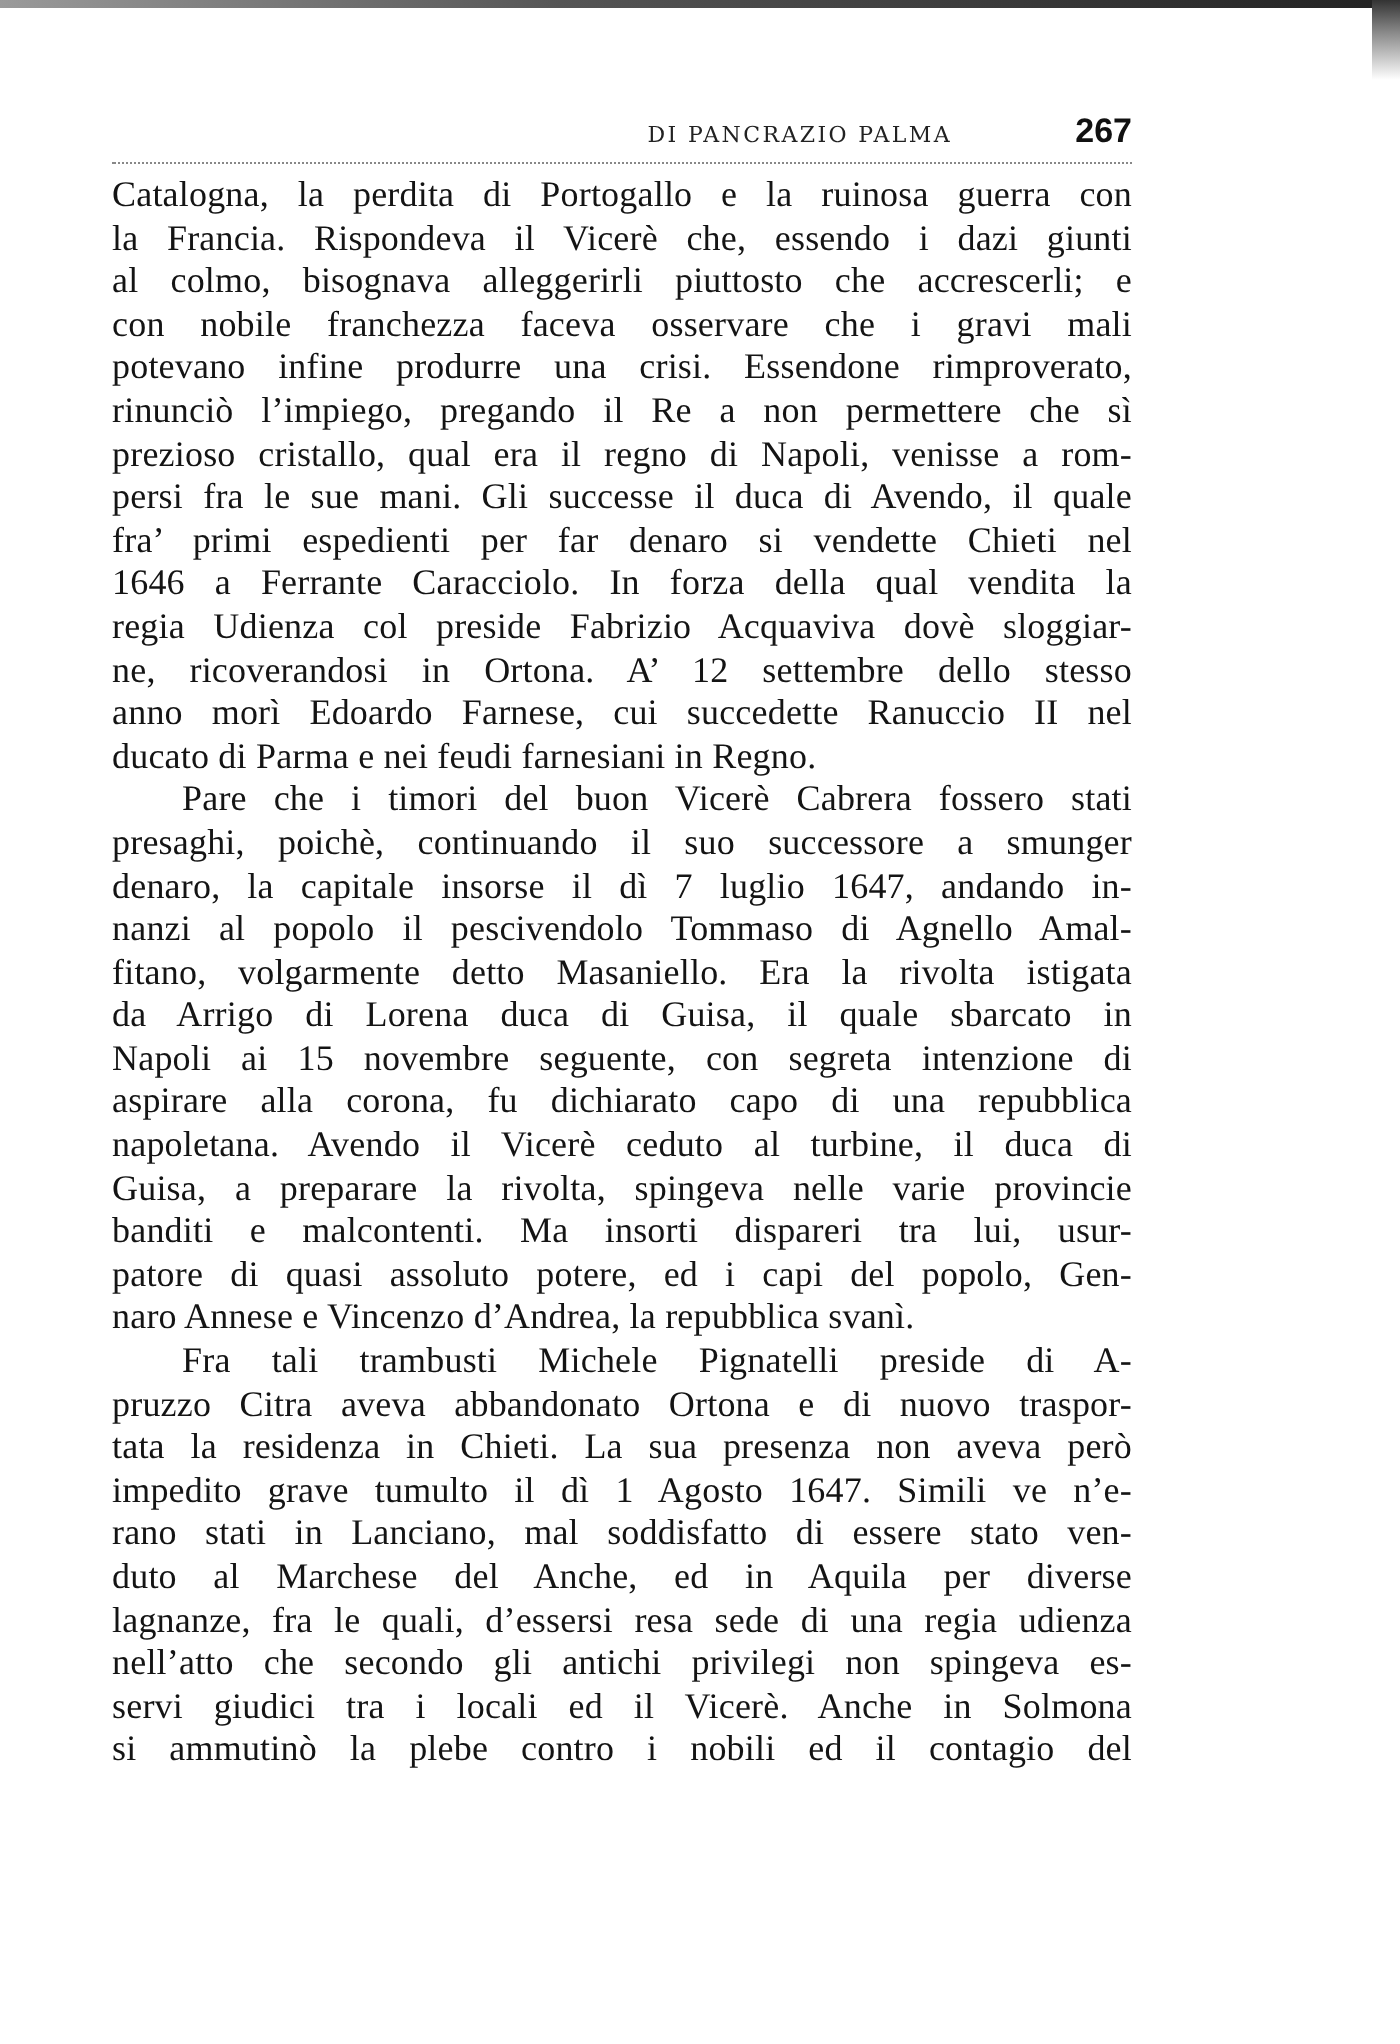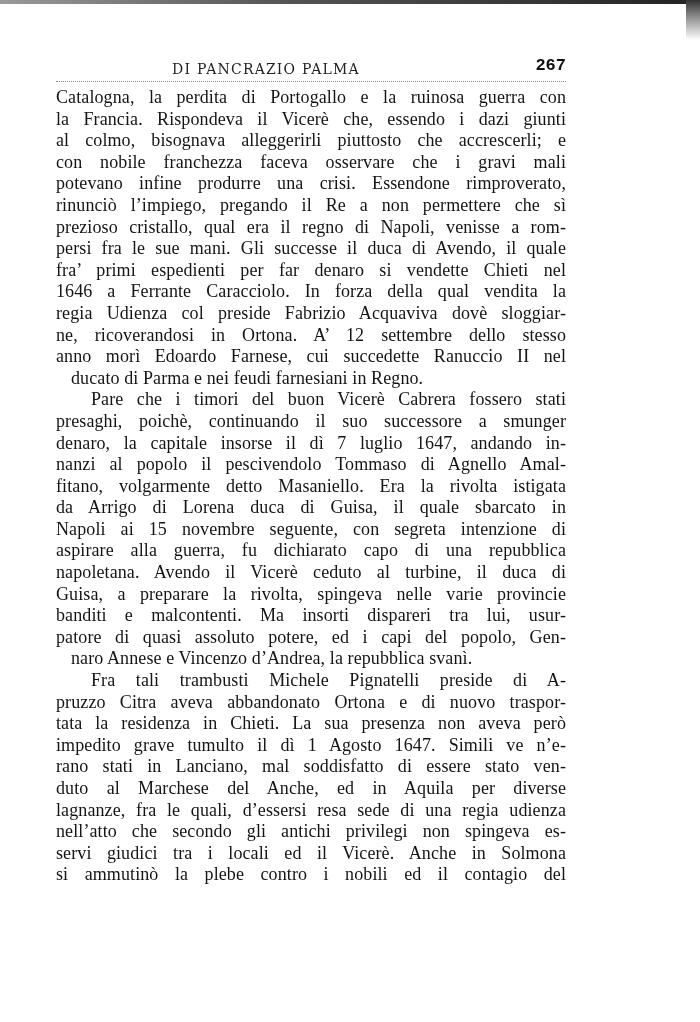--- a/index.html
+++ b/index.html
@@ -35,33 +35,33 @@
       position: absolute;
       left: 56px;
       top: 56px;
       width: 510px;
       height: 22px;
     }
     .running-title {
       position: absolute;
       left: 0;
       width: 420px;
-      text-align: center;
+      text-align: right;
       top: 5px;
       font-family: "DejaVu Serif", serif;
-      font-size: 14px;
+      font-size: 11px;
       letter-spacing: 1.2px;
       font-variant: small-caps;
       color: #222;
     }
     .page-number {
       position: absolute;
       right: 0;
       top: 0;
-      font-family: Liberation Mono, monospace;
+      font-family: Liberation Sans, sans-serif;
       font-size: 17px;
       font-weight: bold;
       color: #111;
     }
     .head-rule {
       position: absolute;
       left: 56px;
       top: 81px;
       width: 510px;
       height: 0;
@@ -78,21 +78,20 @@
       line-height: 21.6px;
       font-family: "Liberation Serif", serif;
       font-size: 18px;
       white-space: nowrap;
       text-align: justify;
       text-align-last: justify;
       letter-spacing: 0.1px;
     }
     .line.last {
       text-align-last: left;
-      margin-left: 15px;
     }
     .line.indent {
       padding-left: 35px;
     }
     .italic {
     }
   </style>
 </head>
 <body>
 
@@ -120,21 +119,21 @@
   <div class="line">ne, ricoverandosi in Ortona. A’ 12 settembre dello stesso</div>
   <div class="line">anno morì Edoardo Farnese, cui succedette Ranuccio II nel</div>
   <div class="line last">ducato di Parma e nei feudi farnesiani in Regno.</div>
   <div class="line indent"><span>Pare che i timori del buon Vicerè </span><span class="italic">Cabrera</span><span> fossero stati</span></div>
   <div class="line">presaghi, poichè, continuando il suo successore a smunger</div>
   <div class="line">denaro, la capitale insorse il dì 7 luglio 1647, andando in-</div>
   <div class="line">nanzi al popolo il pescivendolo Tommaso di Agnello Amal-</div>
   <div class="line">fitano, volgarmente detto Masaniello. Era la rivolta istigata</div>
   <div class="line">da Arrigo di Lorena duca di Guisa, il quale sbarcato in</div>
   <div class="line">Napoli ai 15 novembre seguente, con segreta intenzione di</div>
-  <div class="line">aspirare alla guerra, fu dichiarato capo di una repubblica</div>
+  <div class="line">aspirare alla corona, fu dichiarato capo di una repubblica</div>
   <div class="line">napoletana. Avendo il Vicerè ceduto al turbine, il duca di</div>
   <div class="line">Guisa, a preparare la rivolta, spingeva nelle varie provincie</div>
   <div class="line">banditi e malcontenti. Ma insorti dispareri tra lui, usur-</div>
   <div class="line">patore di quasi assoluto potere, ed i capi del popolo, Gen-</div>
   <div class="line last">naro Annese e Vincenzo d’Andrea, la repubblica svanì.</div>
   <div class="line indent">Fra tali trambusti Michele Pignatelli preside di A-</div>
   <div class="line">pruzzo Citra aveva abbandonato Ortona e di nuovo traspor-</div>
   <div class="line">tata la residenza in Chieti. La sua presenza non aveva però</div>
   <div class="line">impedito grave tumulto il dì 1 Agosto 1647. Simili ve n’e-</div>
   <div class="line">rano stati in Lanciano, mal soddisfatto di essere stato ven-</div>

